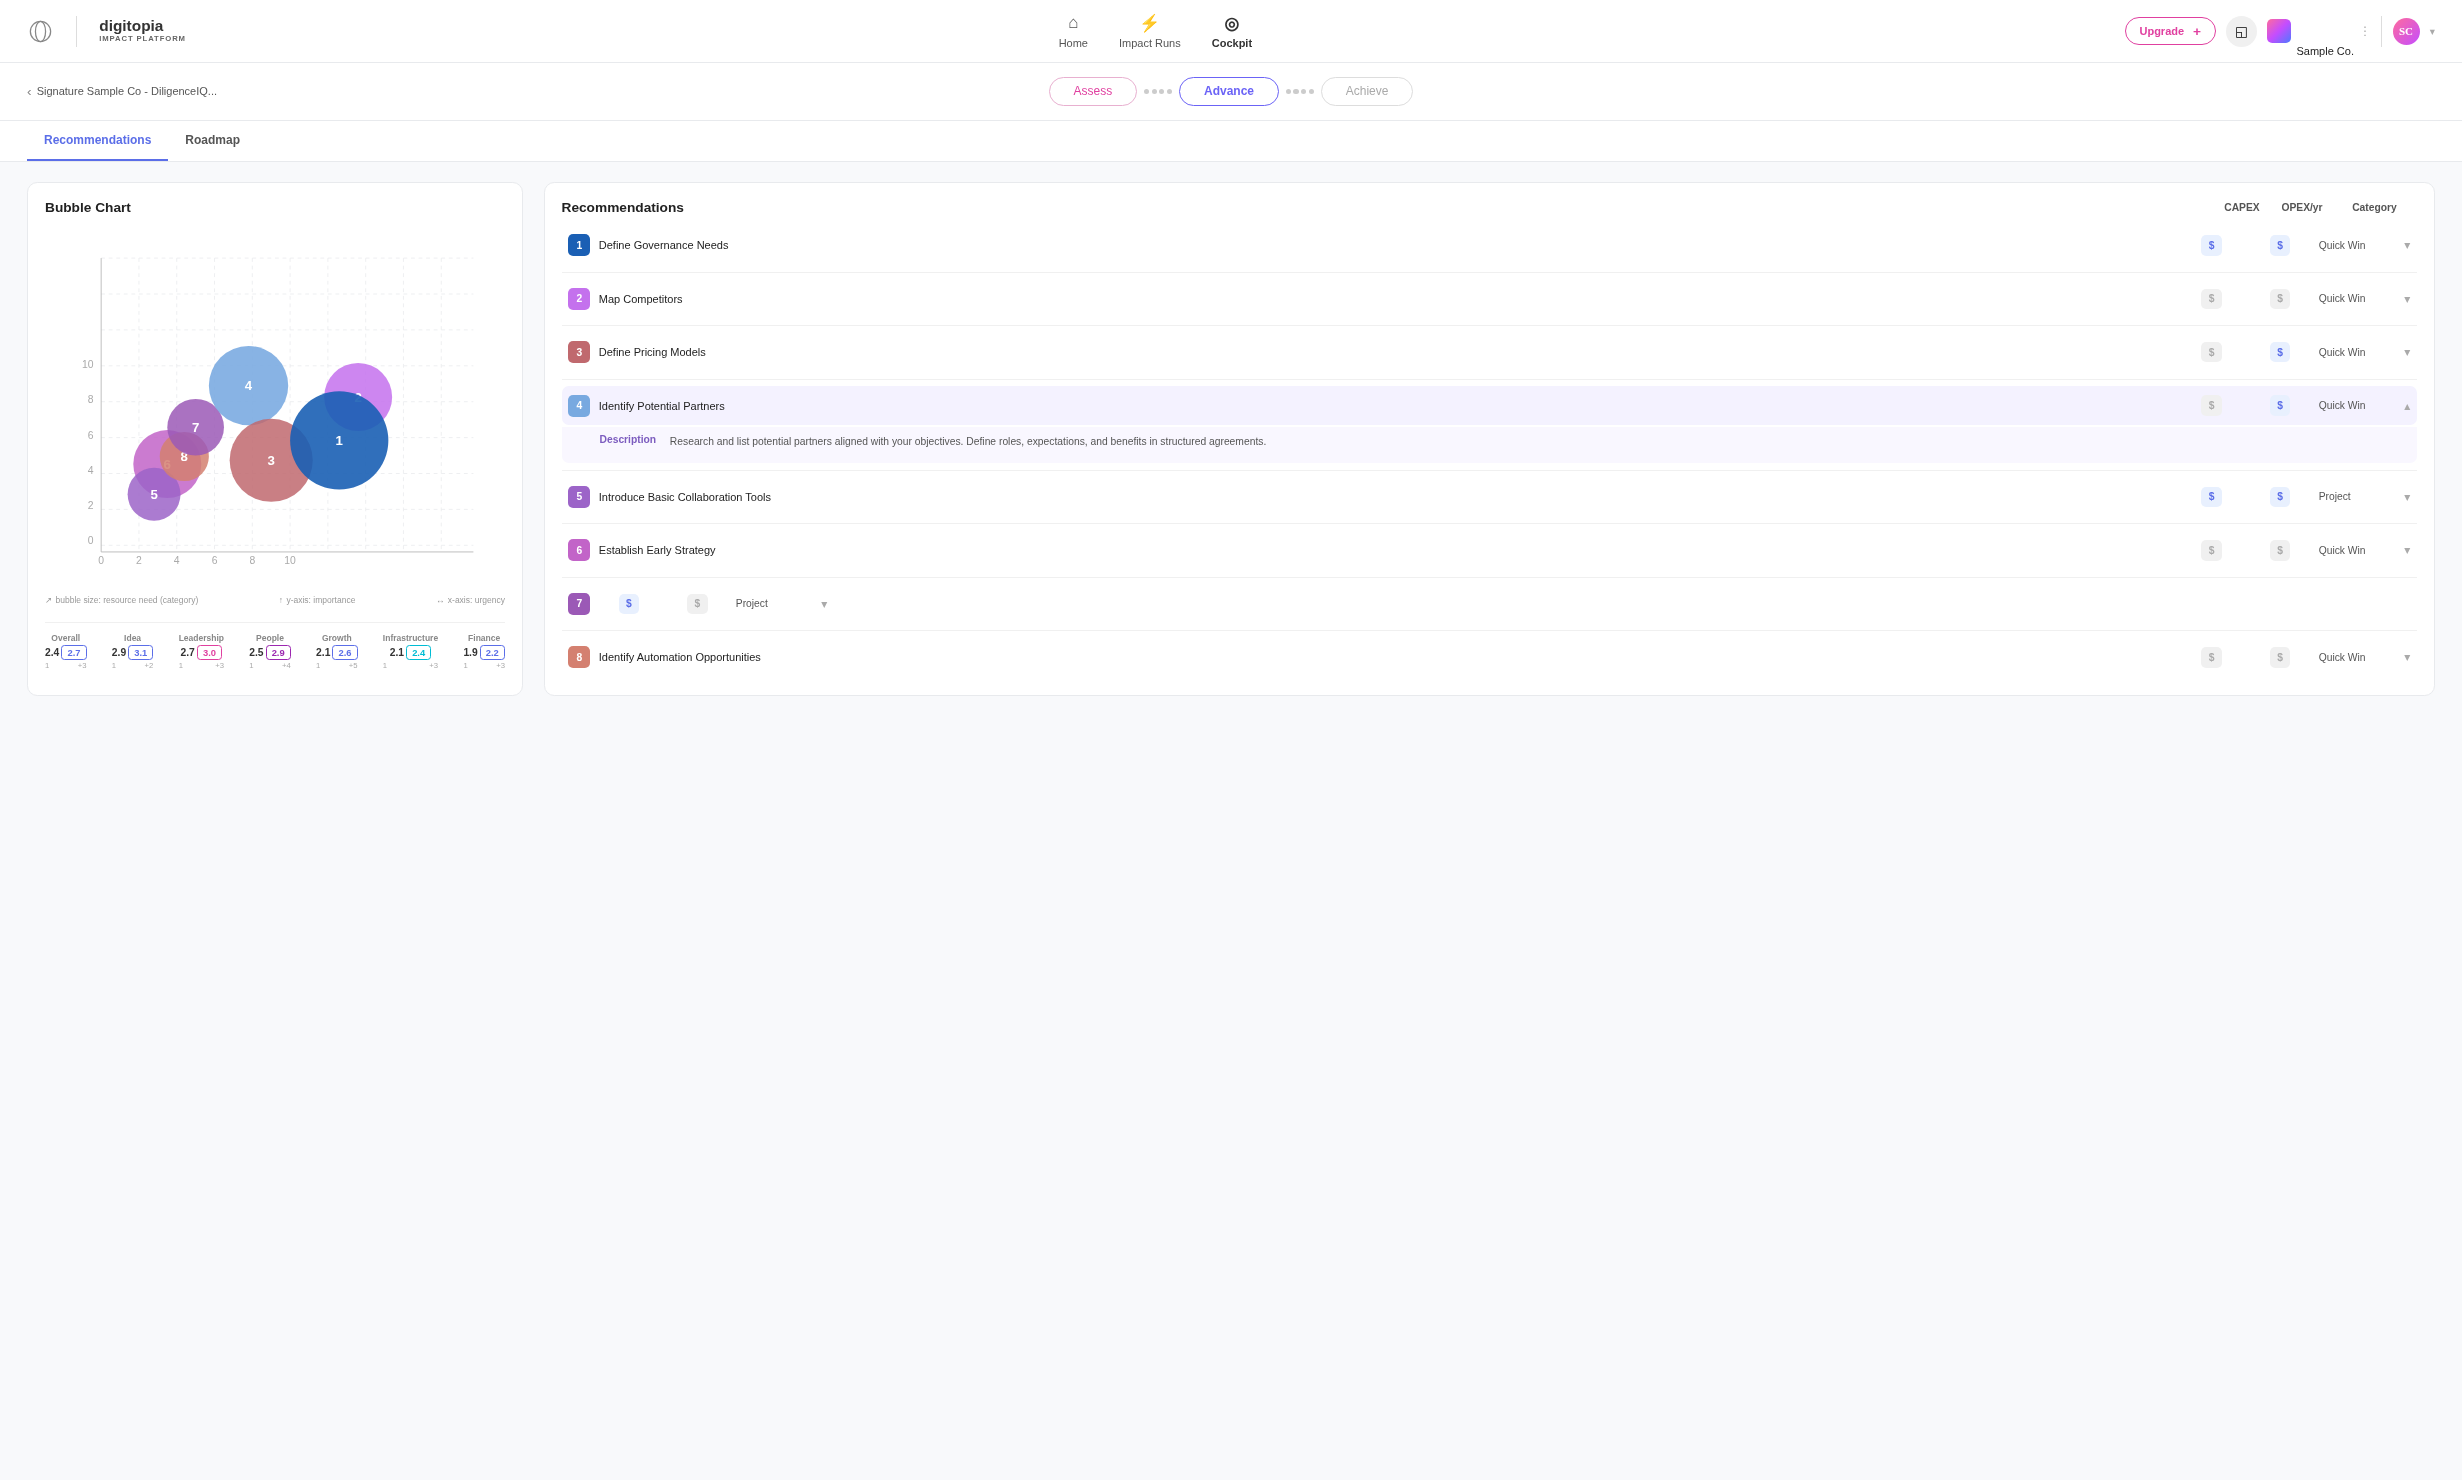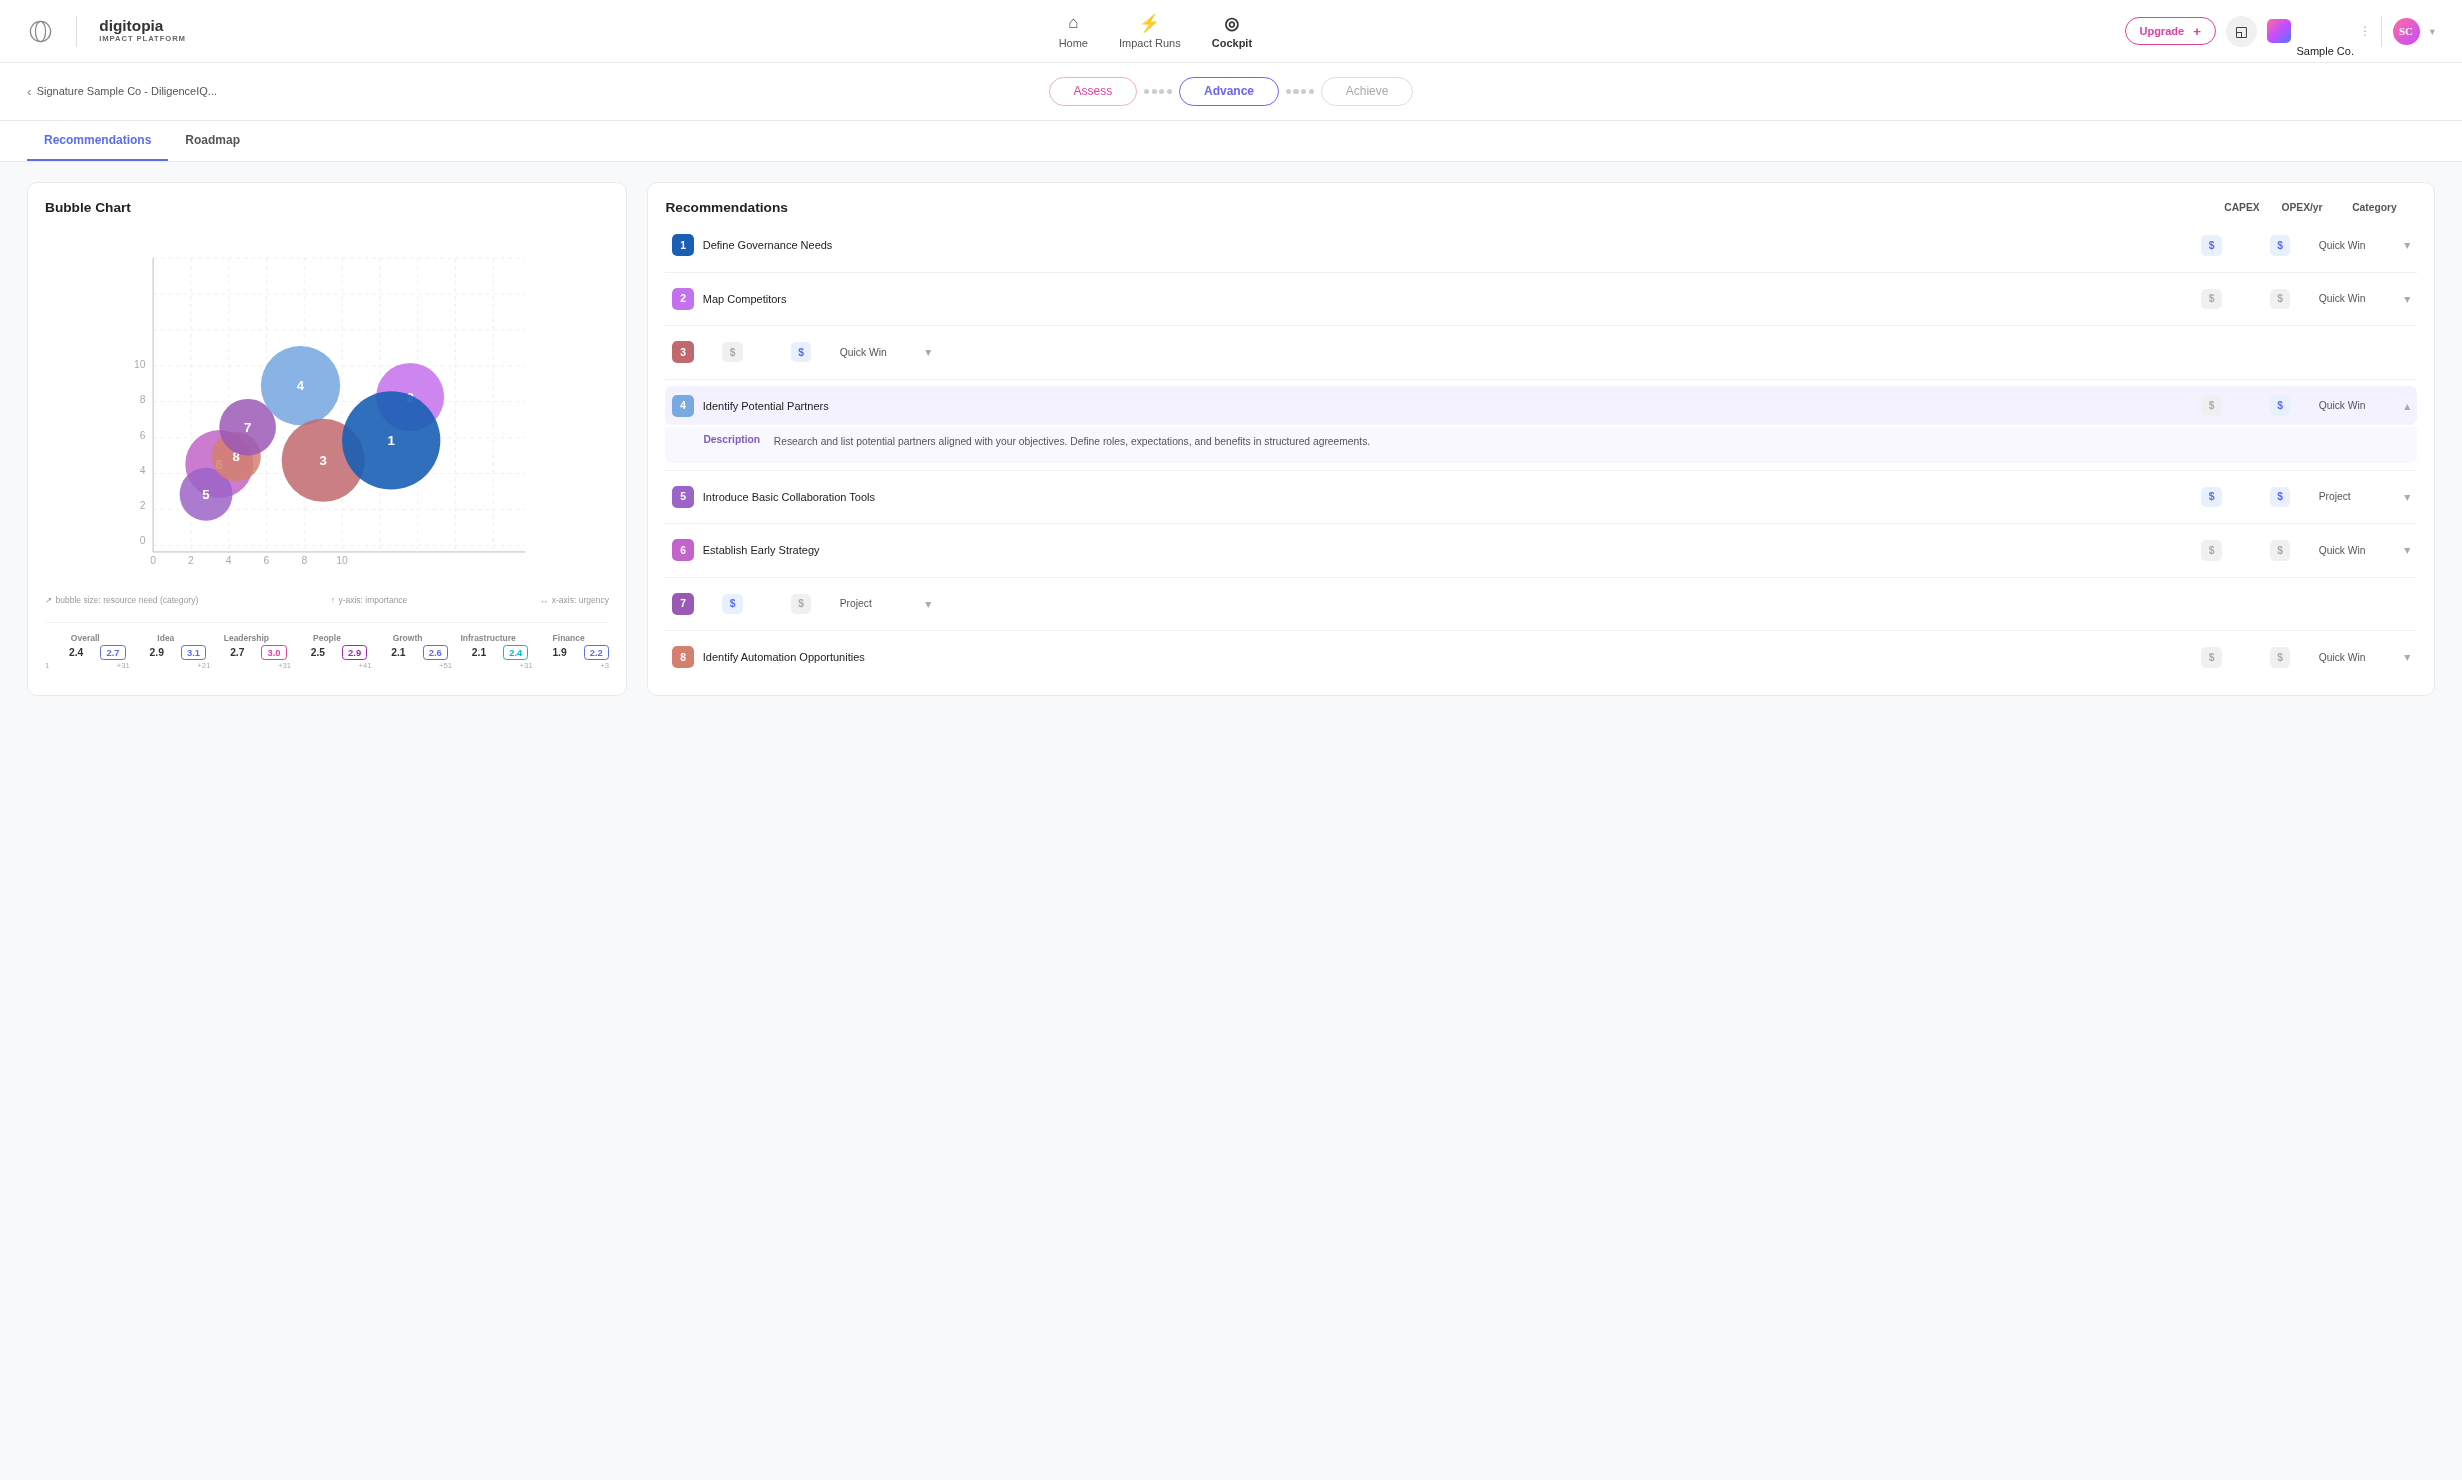--- a/index.html
+++ b/index.html
@@ -50,21 +50,21 @@
     .chart-panel { background: #fff; border-radius: 10.3px; border: 0.9px solid #e8eaed; padding: 17px; flex: 0 0 496px; }
     .chart-title { font-size: 13.7px; font-weight: 700; margin-bottom: 10.3px; }
     .chart-area { position: relative; width: 100%; height: 359px; }
     .chart-svg { width: 100%; height: 100%; }
     .chart-legend { margin-top: 6.8px; display: flex; justify-content: space-between; align-items: center; padding: 3.4px 0; }
     .legend-item { font-size: 8.5px; color: #999; display: flex; align-items: center; gap: 3.4px; }
 
     .score-row { display: flex; justify-content: space-between; margin-top: 13.7px; padding-top: 10.3px; border-top: 0.9px solid #f0f0f0; }
     .score-group { display: flex; flex-direction: column; align-items: center; gap: 1.7px; }
     .score-label { font-size: 8.5px; color: #888; font-weight: 600; }
-    .score-vals { display: flex; gap: 17px; align-items: center; margin-left: 24px; }
+    .score-vals { display: flex; gap: 2px; align-items: center; }
     .score-val { font-size: 10.3px; font-weight: 700; }
     .score-val.current { color: #333; }
     .score-box { padding: 0.9px 5.1px; border-radius: 3.4px; font-size: 9.4px; font-weight: 700; border: 1.3px solid; }
     .score-box.blue { border-color: #5b6ee8; color: #5b6ee8; }
     .score-box.pink { border-color: #e040a0; color: #e040a0; }
     .score-box.purple { border-color: #9c27b0; color: #9c27b0; }
     .score-box.teal { border-color: #00bcd4; color: #00bcd4; }
     .score-sub { font-size: 7.7px; color: #aaa; display: flex; justify-content: space-between; width: 100%; }
 
     
@@ -371,20 +371,21 @@
       <div class="rec-col">
           <div class="dollar-badge gray">$</div>
         </div>
       <span class="rec-category">Quick Win</span>
       <span class="rec-chevron">▾</span>
     </div>
     <div class="rec-divider"></div>
 
     <div class="rec-row">
       <div class="rec-num" style="background:#c0696e">3</div>
+      <span class="rec-name">Define Pricing Models</span>
       <div class="rec-col">
           <div class="dollar-badge gray">$</div>
         </div>
       <div class="rec-col">
           <div class="dollar-badge blue">$</div>
         </div>
       <span class="rec-category">Quick Win</span>
       <span class="rec-chevron">▾</span>
     </div>
     <div class="rec-divider"></div>

